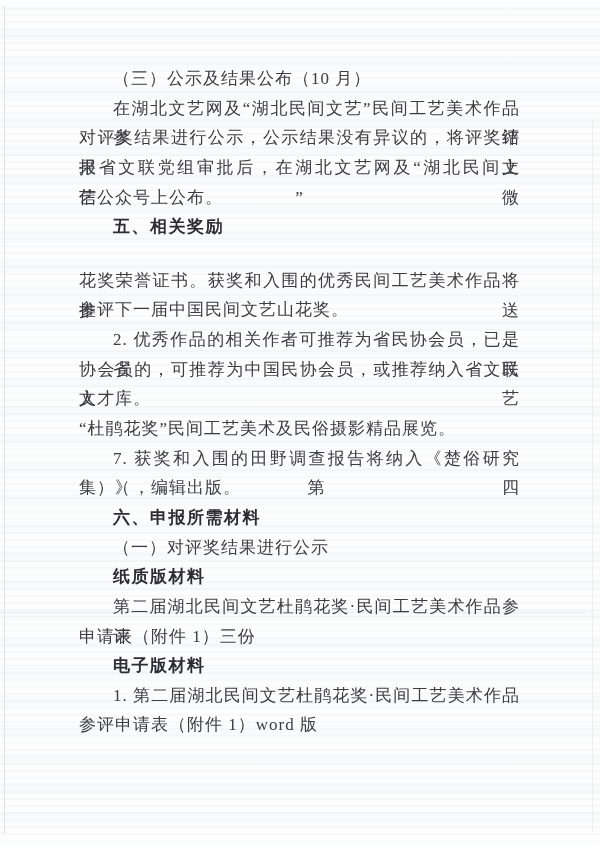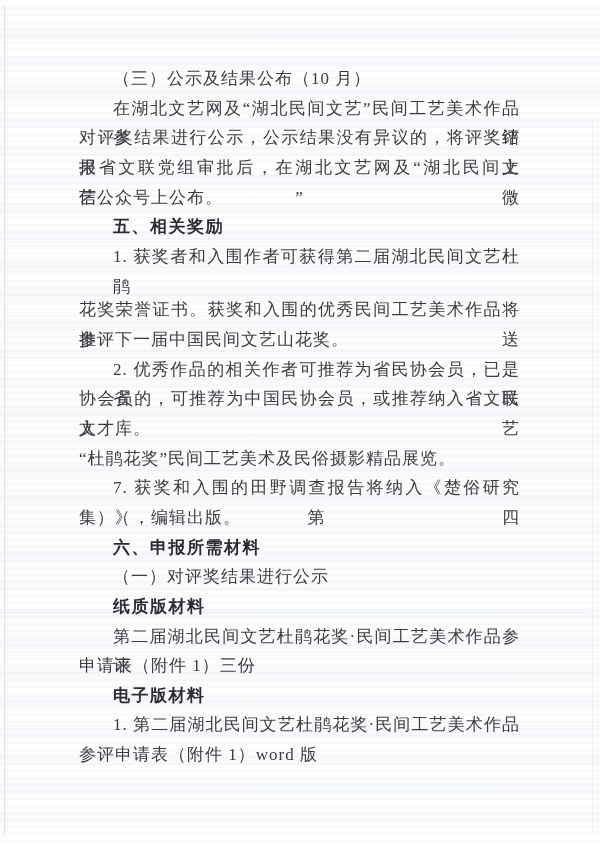--- a/index.html
+++ b/index.html
@@ -77,21 +77,20 @@
   <div class="edge-left" style="background: rgb(223, 225, 228);"></div>
   <div class="edge-right" style="background: rgb(236, 234, 223);"></div>
   <div class="streak" style="background: rgb(230, 235, 241);"></div>
   <div class="textblock">
       <div class="line kaiti indent" style="color: rgb(60, 60, 65);">（三）公示及结果公布（10 月）</div>
       <div class="line body indent justify" style="color: rgb(60, 60, 65);">在湖北文艺网及“湖北民间文艺”民间工艺美术作品参评</div>
       <div class="line body justify" style="color: rgb(60, 60, 65);">对评奖结果进行公示，公示结果没有异议的，将评奖结果上</div>
       <div class="line body justify" style="color: rgb(60, 60, 65);">报省文联党组审批后，在湖北文艺网及“湖北民间文艺”微</div>
       <div class="line body" style="color: rgb(60, 60, 65);">信公众号上公布。</div>
       <div class="line heading indent" style="color: rgb(44, 44, 50);">五、相关奖励</div>
-      <div class="line body indent justify" style="color: rgb(60, 60, 65);">1. 获奖者和入围作者可获得第二届湖北民间文艺杜鹃</div>
       <div class="line body justify" style="color: rgb(60, 60, 65); margin-top: 24px;">花奖荣誉证书。获奖和入围的优秀民间工艺美术作品将推送</div>
       <div class="line body" style="color: rgb(60, 60, 65);">参评下一届中国民间文艺山花奖。</div>
       <div class="line body indent justify" style="color: rgb(60, 60, 65);">2. 优秀作品的相关作者可推荐为省民协会员，已是省民</div>
       <div class="line body justify" style="color: rgb(60, 60, 65);">协会员的，可推荐为中国民协会员，或推荐纳入省文联文艺</div>
       <div class="line body" style="color: rgb(60, 60, 65);">人才库。</div>
       <div class="line body" style="color: rgb(60, 60, 65);">“杜鹃花奖”民间工艺美术及民俗摄影精品展览。</div>
       <div class="line body indent justify" style="color: rgb(60, 60, 65);">7. 获奖和入围的田野调查报告将纳入《楚俗研究（第四</div>
       <div class="line body" style="color: rgb(60, 60, 65);">集）》，编辑出版。</div>
       <div class="line heading indent" style="color: rgb(44, 44, 50);">六、申报所需材料</div>
       <div class="line kaiti indent" style="color: rgb(60, 60, 65);">（一）对评奖结果进行公示</div>

